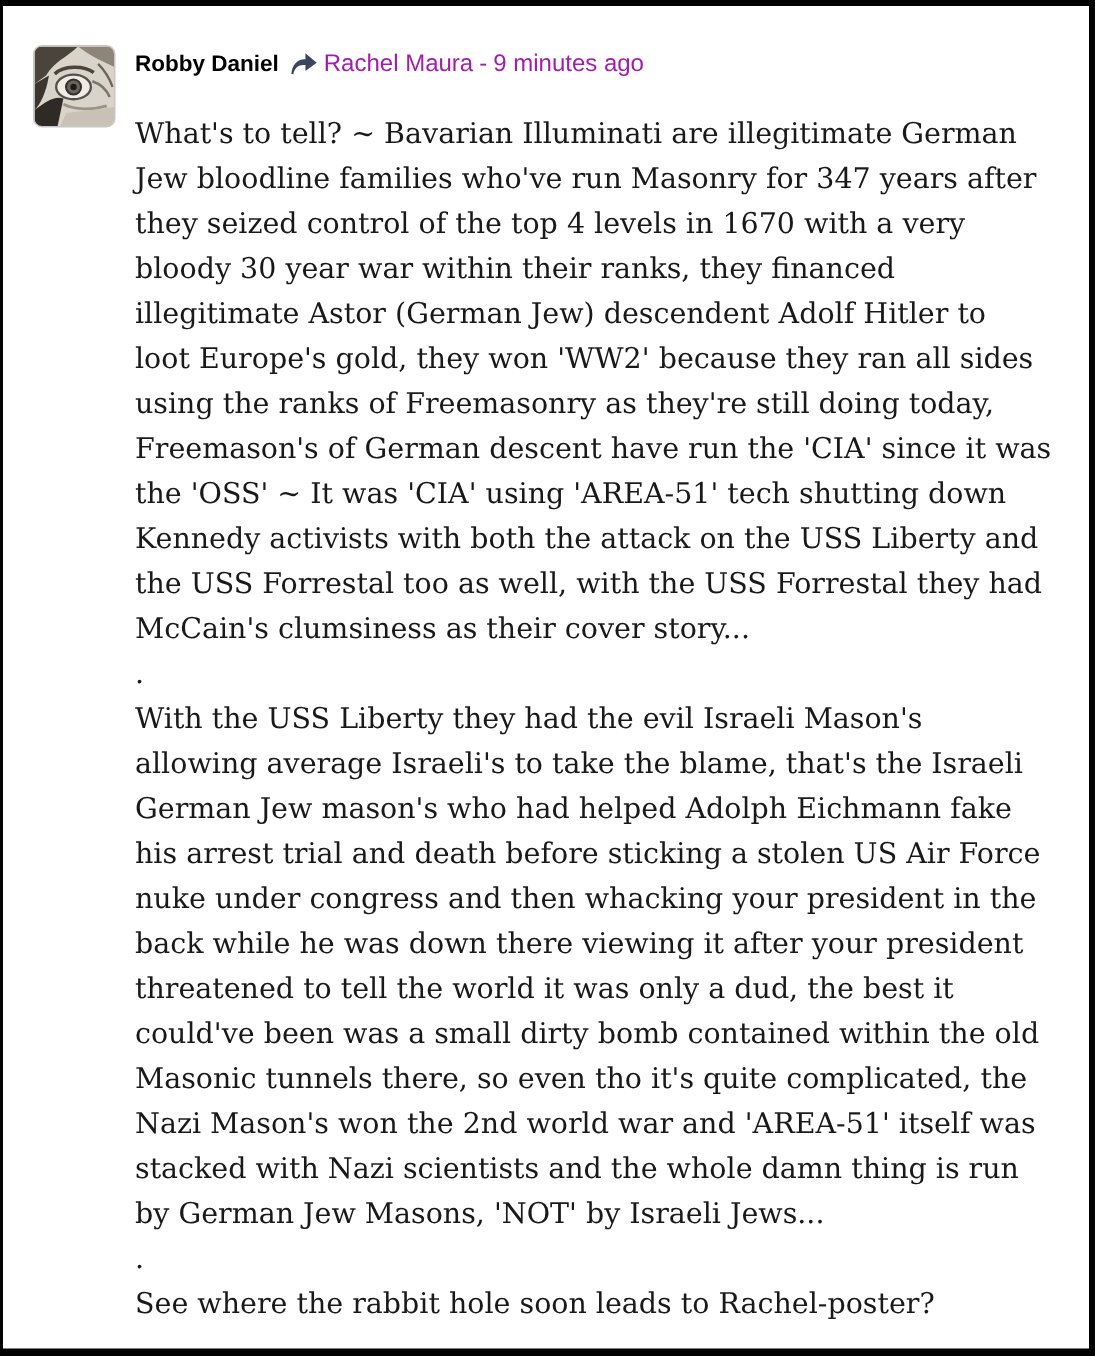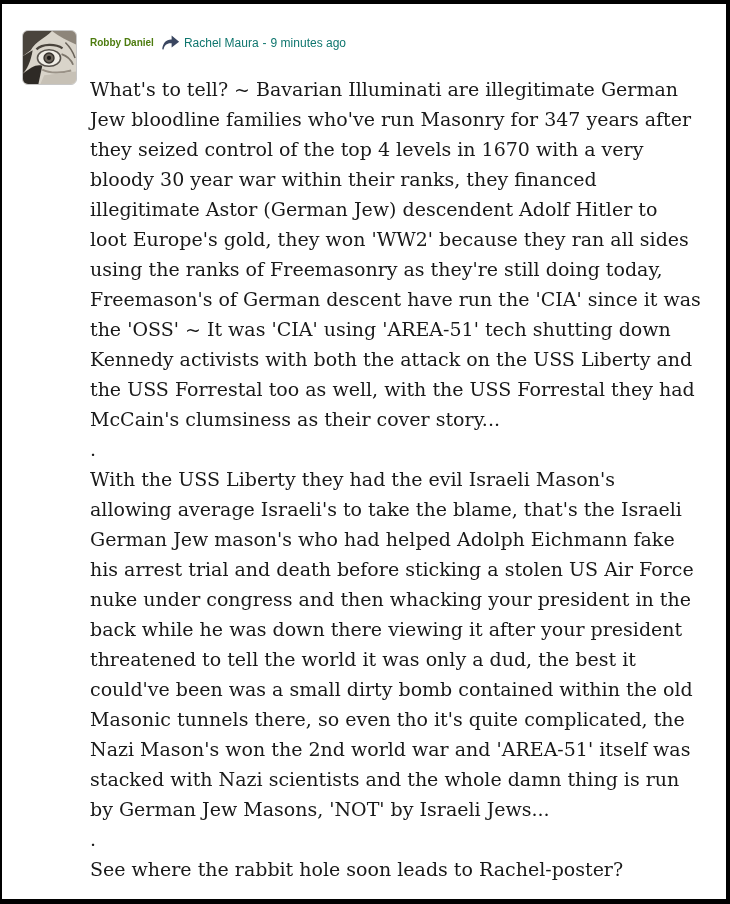--- a/index.html
+++ b/index.html
@@ -34,35 +34,35 @@
     top: 29px;
     right: 10px;
   }
   .header {
     display: flex;
     align-items: center;
     height: 19px;
     white-space: nowrap;
   }
   .author {
-    font-size: 10px;
+    font-size: 15px;
     font-weight: bold;
-    color: #4d7c0f;
+    color: #000000;
     text-decoration: none;
     cursor: pointer;
   }
   .reply-arrow {
     display: inline-block;
     width: 19px;
     height: 15px;
     margin: 0 4px 0 7px;
   }
   .meta {
-    font-size: 12px;
-    color: #0f766e;
+    font-size: 16px;
+    color: #a21caf;
   }
   .reply-to { cursor: pointer; }
   .meta-sep { margin: 0 4px; }
   .body-text {
     margin-top: 22px;
     font-family: "DejaVu Serif", "Liberation Serif", serif;
     font-size: 19px;
     line-height: 30px;
     color: #191919;
     white-space: pre;

